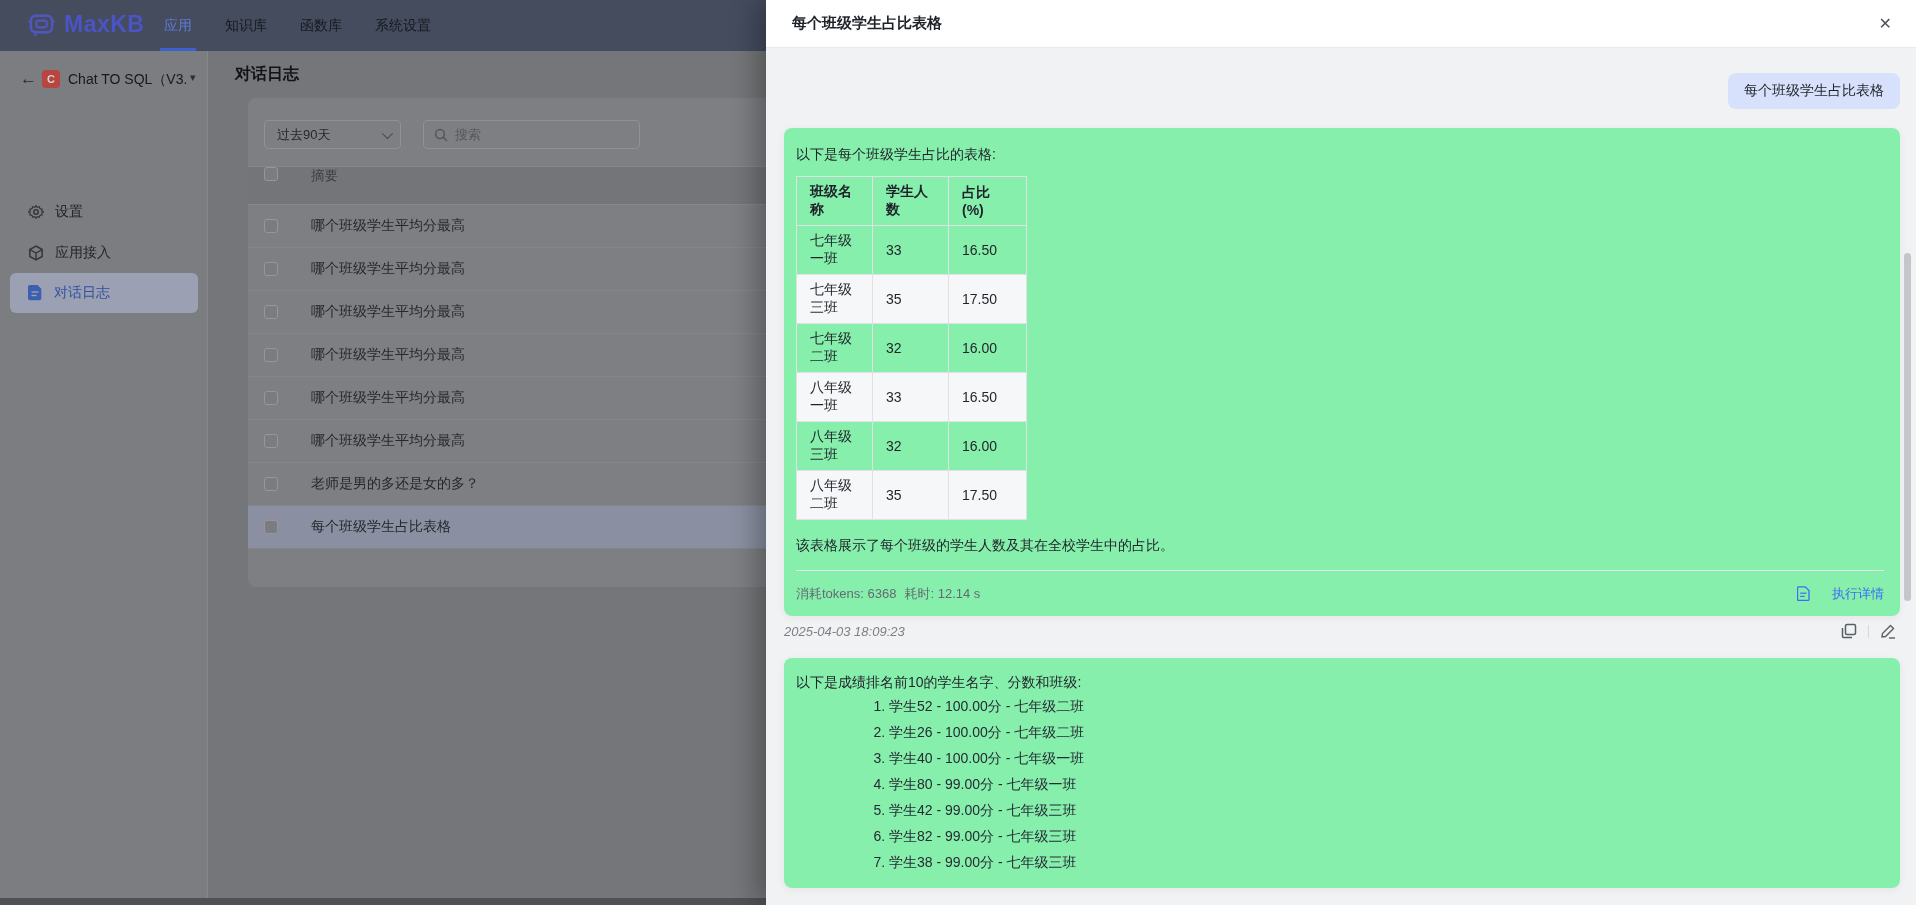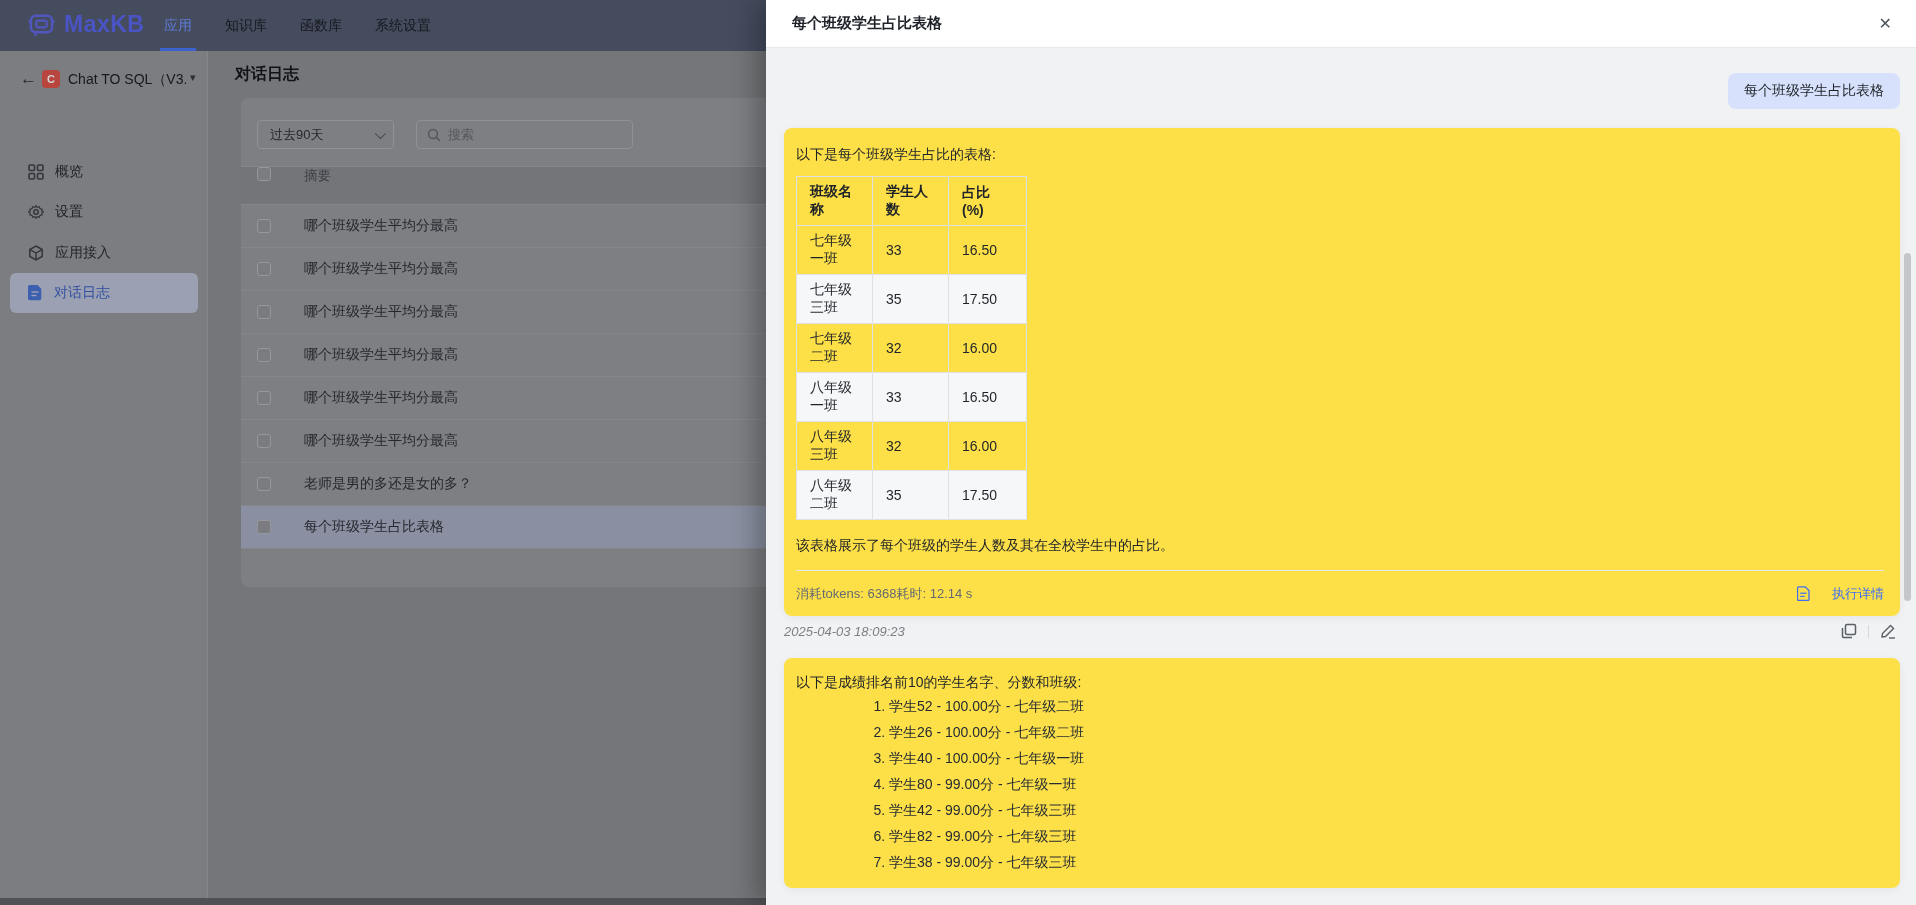--- a/index.html
+++ b/index.html
@@ -24,21 +24,21 @@
   .avatar { position:absolute; left:42px; top:5px; width:18px; height:18px; border-radius:4px; background:#B8463E; color:#D4D4D6; font-size:11px; font-weight:bold; text-align:center; line-height:18px; }
   .app-name { position:absolute; left:68px; top:6px; width:118px; font-size:14px; font-weight:500; color:#17191E; white-space:nowrap; overflow:hidden; }
   .caret-down { position:absolute; left:190px; top:6px; font-size:11px; color:#2A2D33; }
 
   .side-item { position:absolute; left:10px; width:188px; height:40px; border-radius:6px; display:flex; align-items:center; gap:11px; padding-left:18px; font-size:14px; color:#1E2126; cursor:pointer; }
   .side-item svg { flex:0 0 auto; }
   .si1{ top:101px; } .si2{ top:141px; } .si3{ top:182px; } .si4{ top:222px; }
   .side-item.active { background:#9BA1B2; color:#31509F; }
 
   .main-title { position:absolute; left:235px; top:64px; font-size:16px; font-weight:bold; color:#101318; }
-  .list-card { position:absolute; left:241px; top:98px; width:540px; height:489px; background:#7D7F83; border-radius:8px 0 0 8px; }
+  .list-card { position:absolute; left:248px; top:98px; width:540px; height:489px; background:#7D7F83; border-radius:8px 0 0 8px; }
 
   .filter-box { position:absolute; left:16px; top:22px; width:137px; height:29px; border:1px solid #8F9196; border-radius:4px; display:flex; align-items:center; padding:0 10px 0 12px; font-size:13px; color:#26292C; }
   .filter-box .chev { margin-left:auto; width:8px; height:8px; border-right:1.5px solid #44474D; border-bottom:1.5px solid #44474D; transform:rotate(45deg) translateY(-2px); }
   .search-box { position:absolute; left:175px; top:22px; width:217px; height:29px; border:1px solid #8F9196; border-radius:4px; display:flex; align-items:center; gap:7px; padding:0 10px; font-size:13px; color:#54575C; }
 
   .tbl-head { position:absolute; left:0; top:68px; width:540px; height:39px; background:#737579; border-top:1px solid #85878B; border-bottom:1px solid #85878B; display:flex; }
   .tbl-head .hlabel { font-size:13.5px; color:#3C3F45; margin-left:33px; }
   .cb { width:14px; height:14px; margin-left:16px; border:1.5px solid #95979C; border-radius:3px; background:#7A7C80; flex:0 0 auto; }
   .rows { position:absolute; left:0; top:107px; width:540px; }
   .lrow { height:43px; display:flex; align-items:center; border-bottom:1px solid #84868B; font-size:14px; color:#25282E; cursor:pointer; }
@@ -50,36 +50,36 @@
   .drawer { position:absolute; left:766px; top:0; width:1150px; height:905px; background:#F1F2F4; box-shadow:-10px 0 24px rgba(0,0,0,.28); }
   .drawer-head { height:48px; background:#fff; border-bottom:1px solid #E8E9EC; display:flex; align-items:center; padding:0 24px 0 26px; }
   .drawer-title { font-size:15px; font-weight:bold; color:#1F2329; }
   .close-x { margin-left:auto; font-size:16px; color:#4E545B; cursor:pointer; }
   .drawer-body { position:relative; height:857px; padding:0 16px 0 18px; overflow:hidden; }
 
   .bubble-row { display:flex; justify-content:flex-end; }
   .bubble { background:#D7E1FB; border-radius:8px; padding:9px 16px; font-size:14px; color:#1F2329; }
   .b1 { margin-top:25px; } .b2 { margin-top:16px; }
 
-  .ai-card { background:#fde047; border-radius:8px; box-shadow:0 2px 8px rgba(31,35,41,.06); }
+  .ai-card { background:#86efac; border-radius:8px; box-shadow:0 2px 8px rgba(31,35,41,.06); }
   .card1 { margin-top:19px; padding:16px 16px 0 12px; }
   .card2 { margin-top:19px; padding:14px 16px 10px 12px; }
   .md-p { font-size:14px; color:#1F2329; line-height:20px; }
 
   table.md { border-collapse:collapse; margin-top:12px; }
   table.md th, table.md td { border:1px solid #DFE1E5; font-size:14px; color:#1F2329; text-align:left; padding:6px 13px; }
   table.md th { font-weight:bold; height:31px; }
   table.md td { height:32px; }
   table.md .c1 { width:76px; } table.md .c2 { width:76px;margin-top:36px; } table.md .c3 { width:78px; }
   table.md tbody tr:nth-child(even) { background:#F6F7F9; }
 
   .summary { margin-top:15px; }
   .card-divider { margin-top:15px; border-top:1px solid #E7E8EB; }
   .card-footer { height:45px; display:flex; align-items:center; }
-  .tokens { font-size:13px; color:#646A73; display:flex; gap:0; }
+  .tokens { font-size:13px; color:#646A73; display:flex; gap:8px; }
   .exec-link { margin-left:auto; display:flex; align-items:center; gap:22px; font-size:13px; color:#3E6EF5; cursor:pointer; }
 
   .ts-row { margin-top:7px; display:flex; align-items:center;font-style:italic; }
   .timestamp { font-size:13px; color:#7D8187; }
   .ts-icons { margin-left:auto; display:flex; align-items:center; margin-right:4px; }
   .icon-sep { width:1px; height:13px; background:#D5D7DA; margin:0 11px; }
 
   ol.rank { margin:4px 0 0 0; padding-left:93px; }
   ol.rank li { font-size:14px; color:#262B33; line-height:20px; margin-bottom:6px; }
 
@@ -110,29 +110,20 @@
   </div>
 
   <div class="sidebar">
     <div class="app-head">
       <span class="back-arrow">←</span>
       <span class="avatar">C</span>
       <span class="app-name">Chat TO SQL（V3...</span>
       <span class="caret-down">▾</span>
     </div>
 
-    <div class="side-item si1">
-      <svg width="16" height="16" viewBox="0 0 16 16">
-        <rect x="1" y="1" width="5.5" height="5.5" rx="1" fill="none" stroke="#33363C" stroke-width="1.6"></rect>
-        <rect x="9.5" y="1" width="5.5" height="5.5" rx="1" fill="none" stroke="#33363C" stroke-width="1.6"></rect>
-        <rect x="1" y="9.5" width="5.5" height="5.5" rx="1" fill="none" stroke="#33363C" stroke-width="1.6"></rect>
-        <rect x="9.5" y="9.5" width="5.5" height="5.5" rx="1" fill="none" stroke="#33363C" stroke-width="1.6"></rect>
-      </svg>
-      <span>概览</span>
-    </div>
 
     <div class="side-item si2">
       <svg width="16" height="16" viewBox="0 0 16 16">
         <circle cx="8" cy="8" r="2.2" fill="none" stroke="#33363C" stroke-width="1.5"></circle>
         <path d="M8 1.2 L9.3 3 L11.5 2.4 L12.4 4.4 L14.6 4.9 L14.2 7.1 L16 8 L14.2 8.9 L14.6 11.1 L12.4 11.6 L11.5 13.6 L9.3 13 L8 14.8 L6.7 13 L4.5 13.6 L3.6 11.6 L1.4 11.1 L1.8 8.9 L0 8 L1.8 7.1 L1.4 4.9 L3.6 4.4 L4.5 2.4 L6.7 3 Z" fill="none" stroke="#33363C" stroke-width="1.3" transform="scale(0.93) translate(0.6,0.6)"></path>
       </svg>
       <span>设置</span>
     </div>
 
     <div class="side-item si3">

